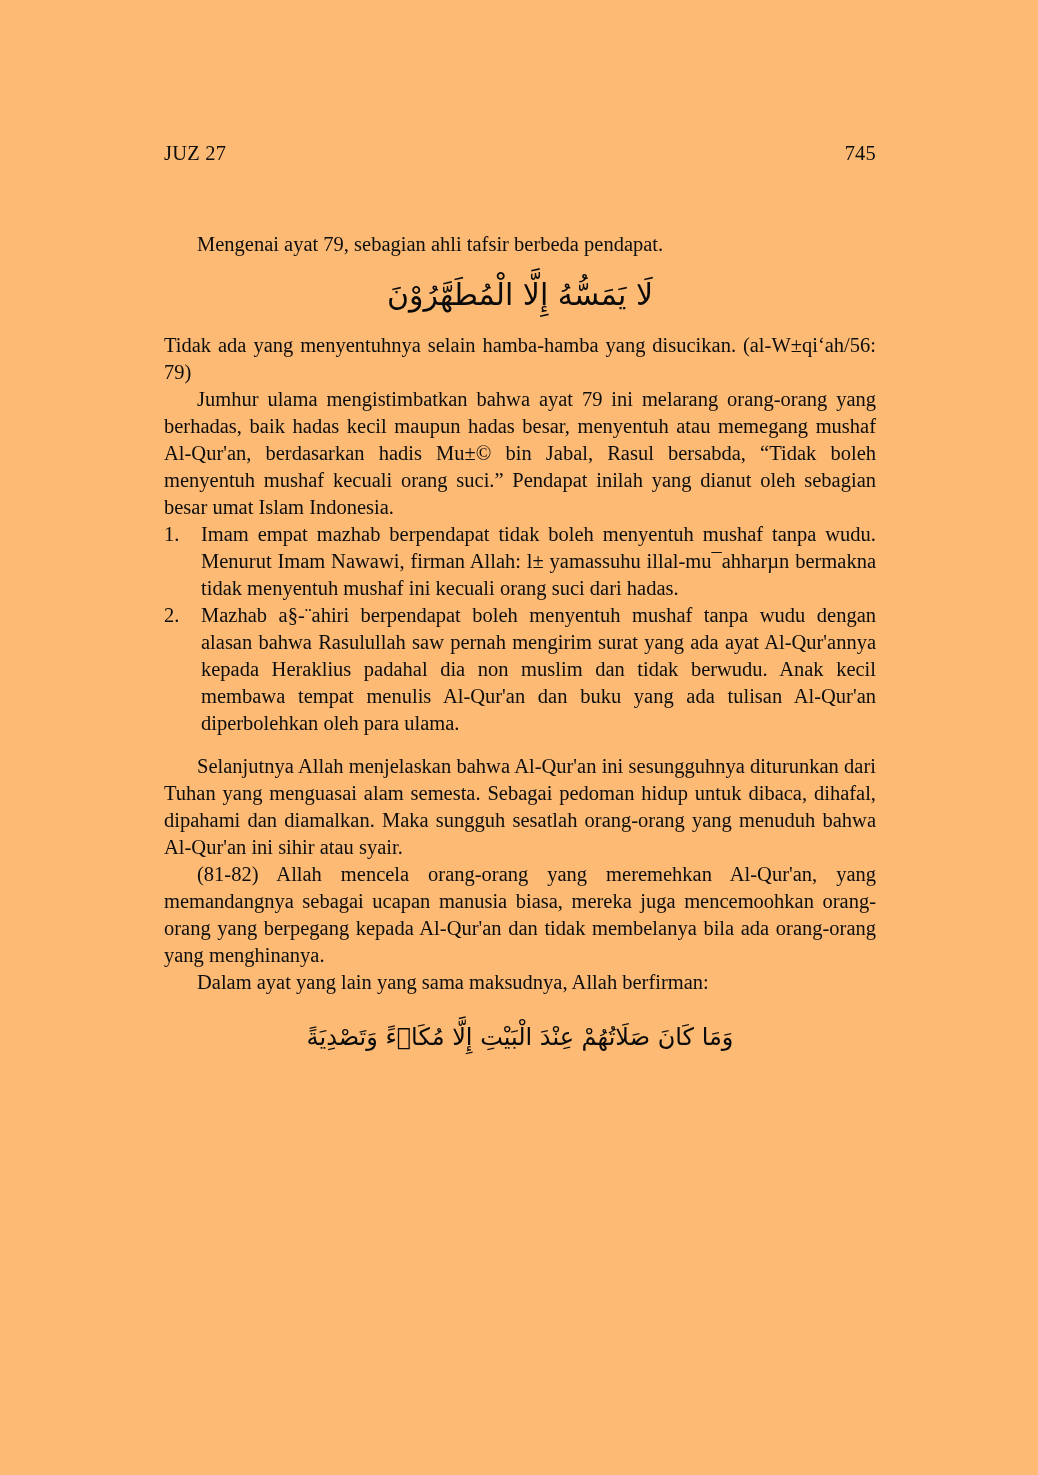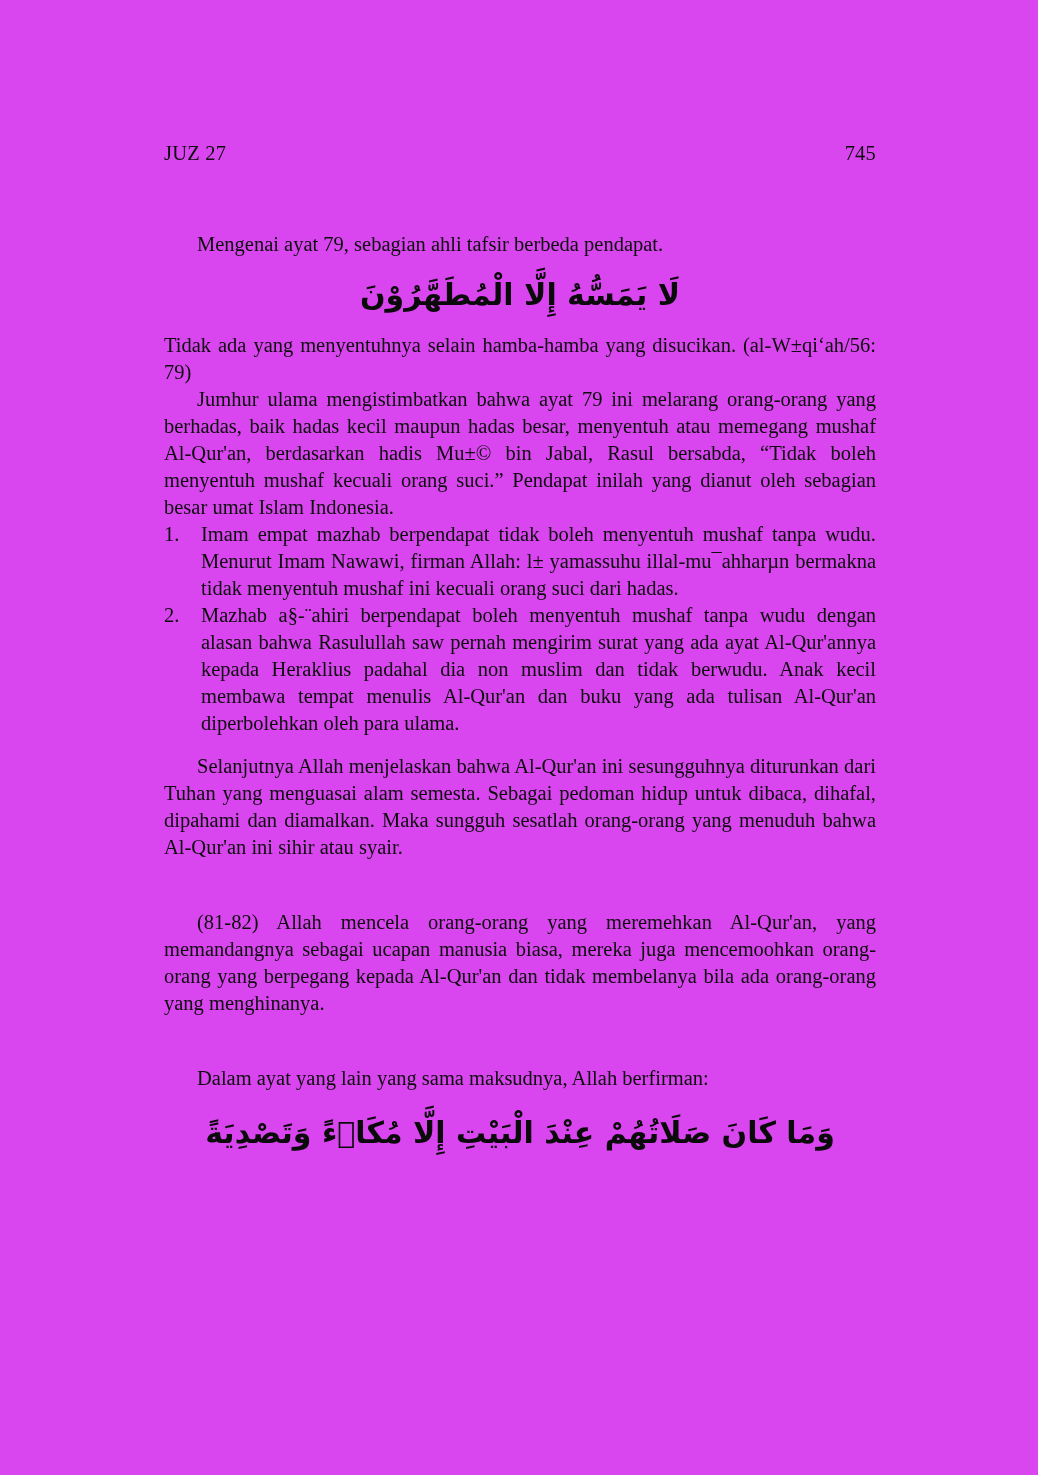--- a/index.html
+++ b/index.html
@@ -5,21 +5,21 @@
   html, body {
     margin: 0;
     padding: 0;
     background: #ffffff;
   }
   .page {
     position: relative;
     width: 1038px;
     height: 1475px;
     margin: 0 auto;
-    background: #d946ef;
+    background: #fdba74;
     box-sizing: border-box;
     padding: 140px 162px 0 164px;
     font-family: "Liberation Serif", serif;
     font-size: 20.5px;
     line-height: 27px;
     color: #0d0d0d;
   }
   .page-header {
     display: flex;
     align-items: baseline;
@@ -28,36 +28,36 @@
   }
   .h-left  { flex: 1; text-align: left; }
   .h-center{ flex: 1.4; text-align: center; white-space: nowrap; }
   .h-right { flex: 1; text-align: right; }
 
   p {
     margin: 0;
     text-align: justify;
     hyphens: none;
   }
-  .indent { text-indent: 33px; margin-top: 48px; }
+  .indent { text-indent: 33px; }
 
   .arabic {
     direction: rtl;
     text-align: center;
     font-family: "DejaVu Sans", sans-serif;
-    font-weight: bold;
+    font-weight: normal;
     color: #0a0a0a;
   }
   .arabic-1 {
     font-size: 30px;
     line-height: 62px;
     margin: 6px 0 6px 0;
   }
   .arabic-2 {
-    font-size: 30px;
+    font-size: 24px;
     line-height: 66px;
     margin: 8px 0 10px 0;
   }
 
   .translation { text-align: justify; }
   .it { }
   .rm { font-style: normal; }
 
   .para-jumhur   { margin-top: 0; }
   .para-selanjutnya { margin-top: 16px; }

